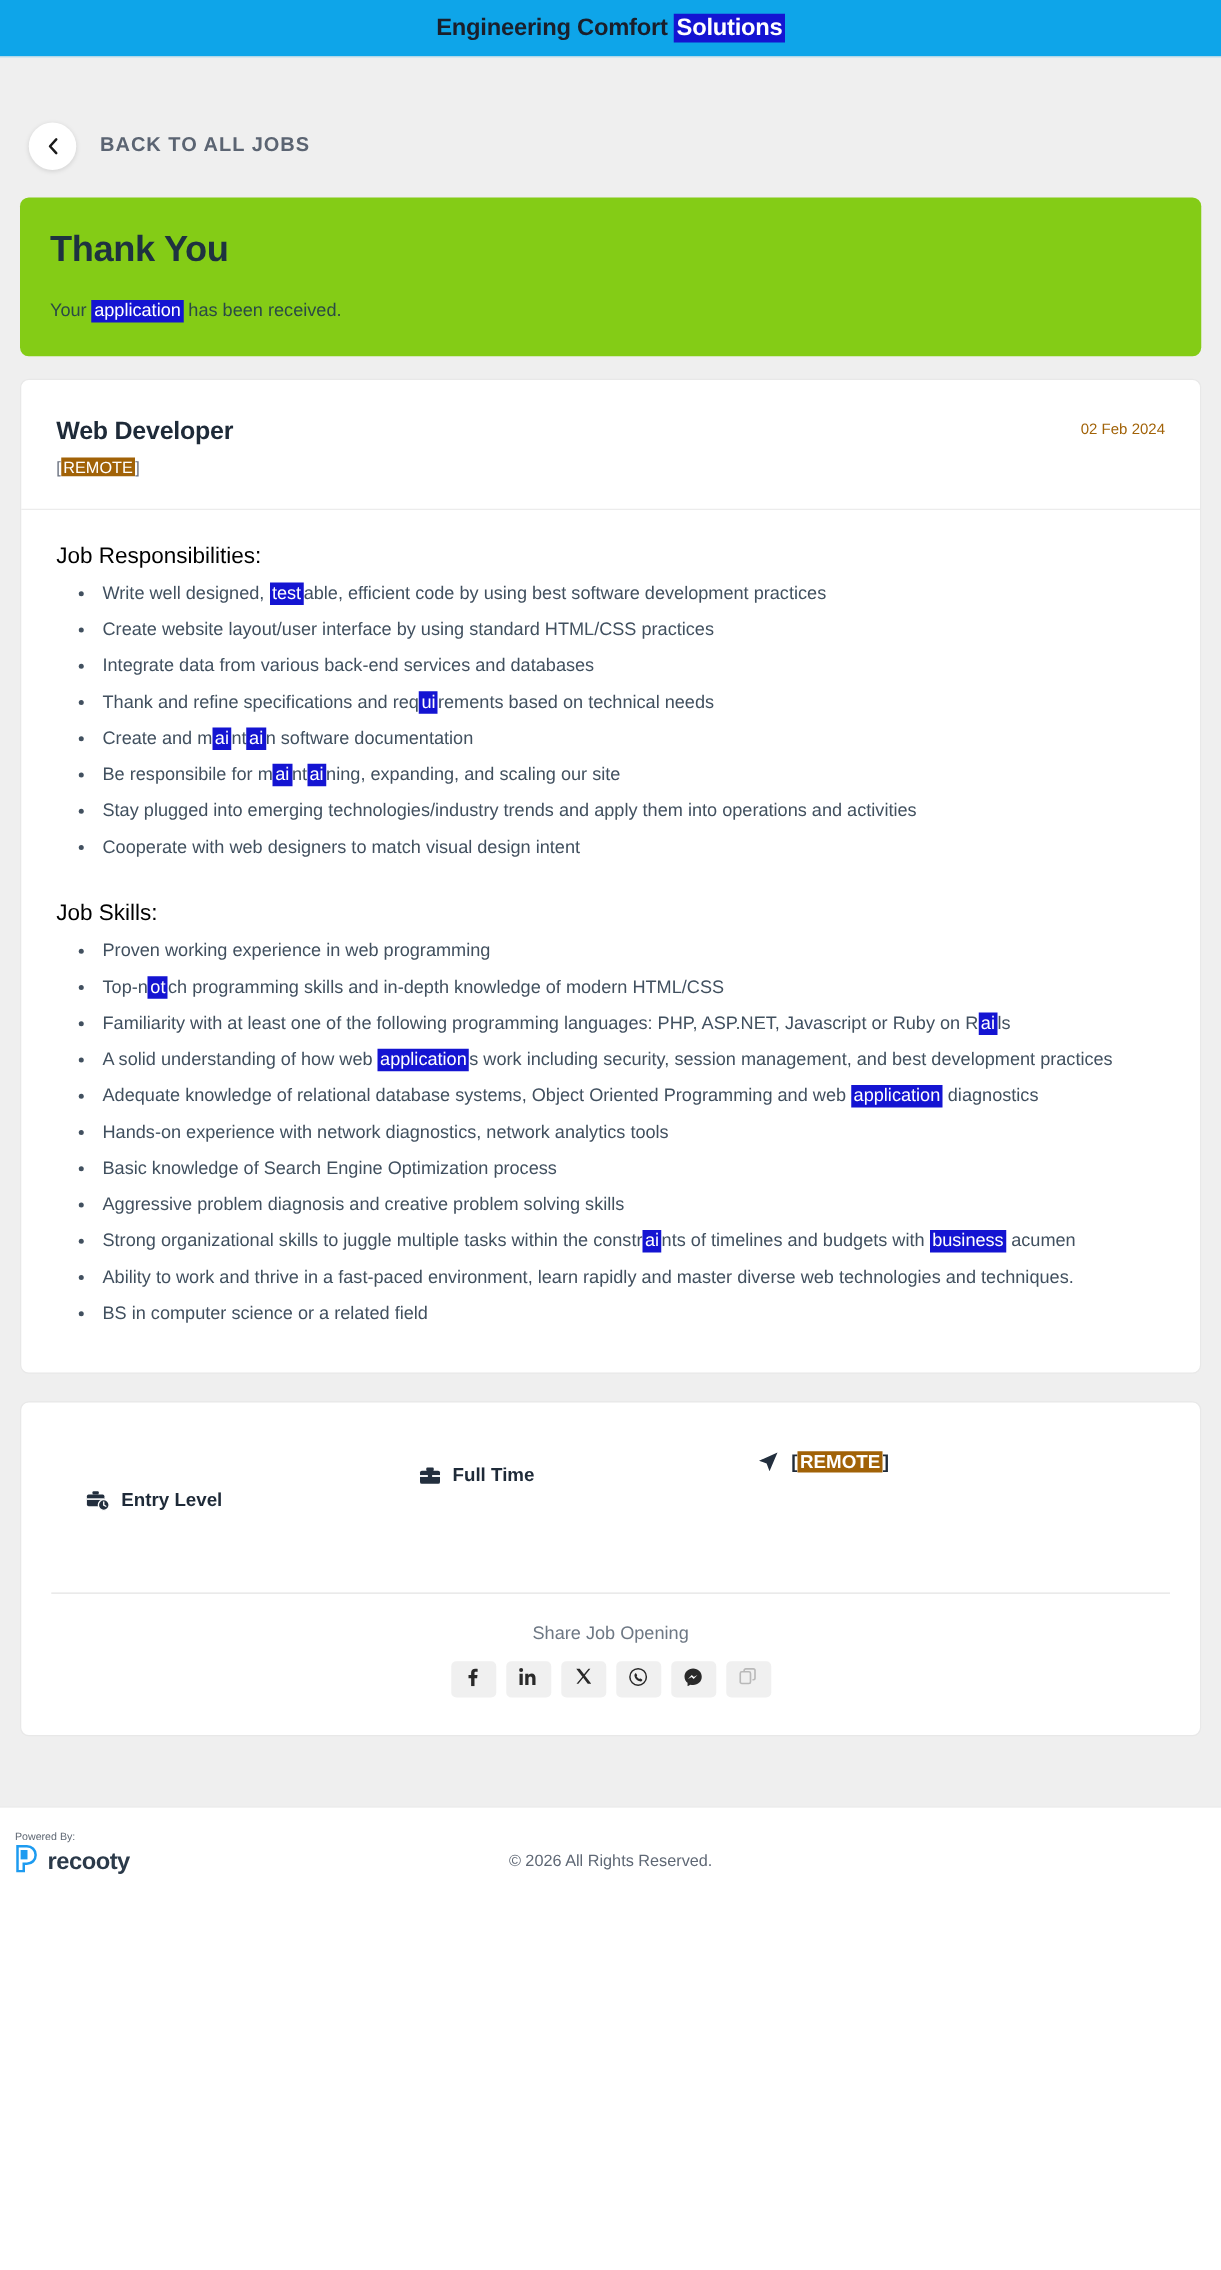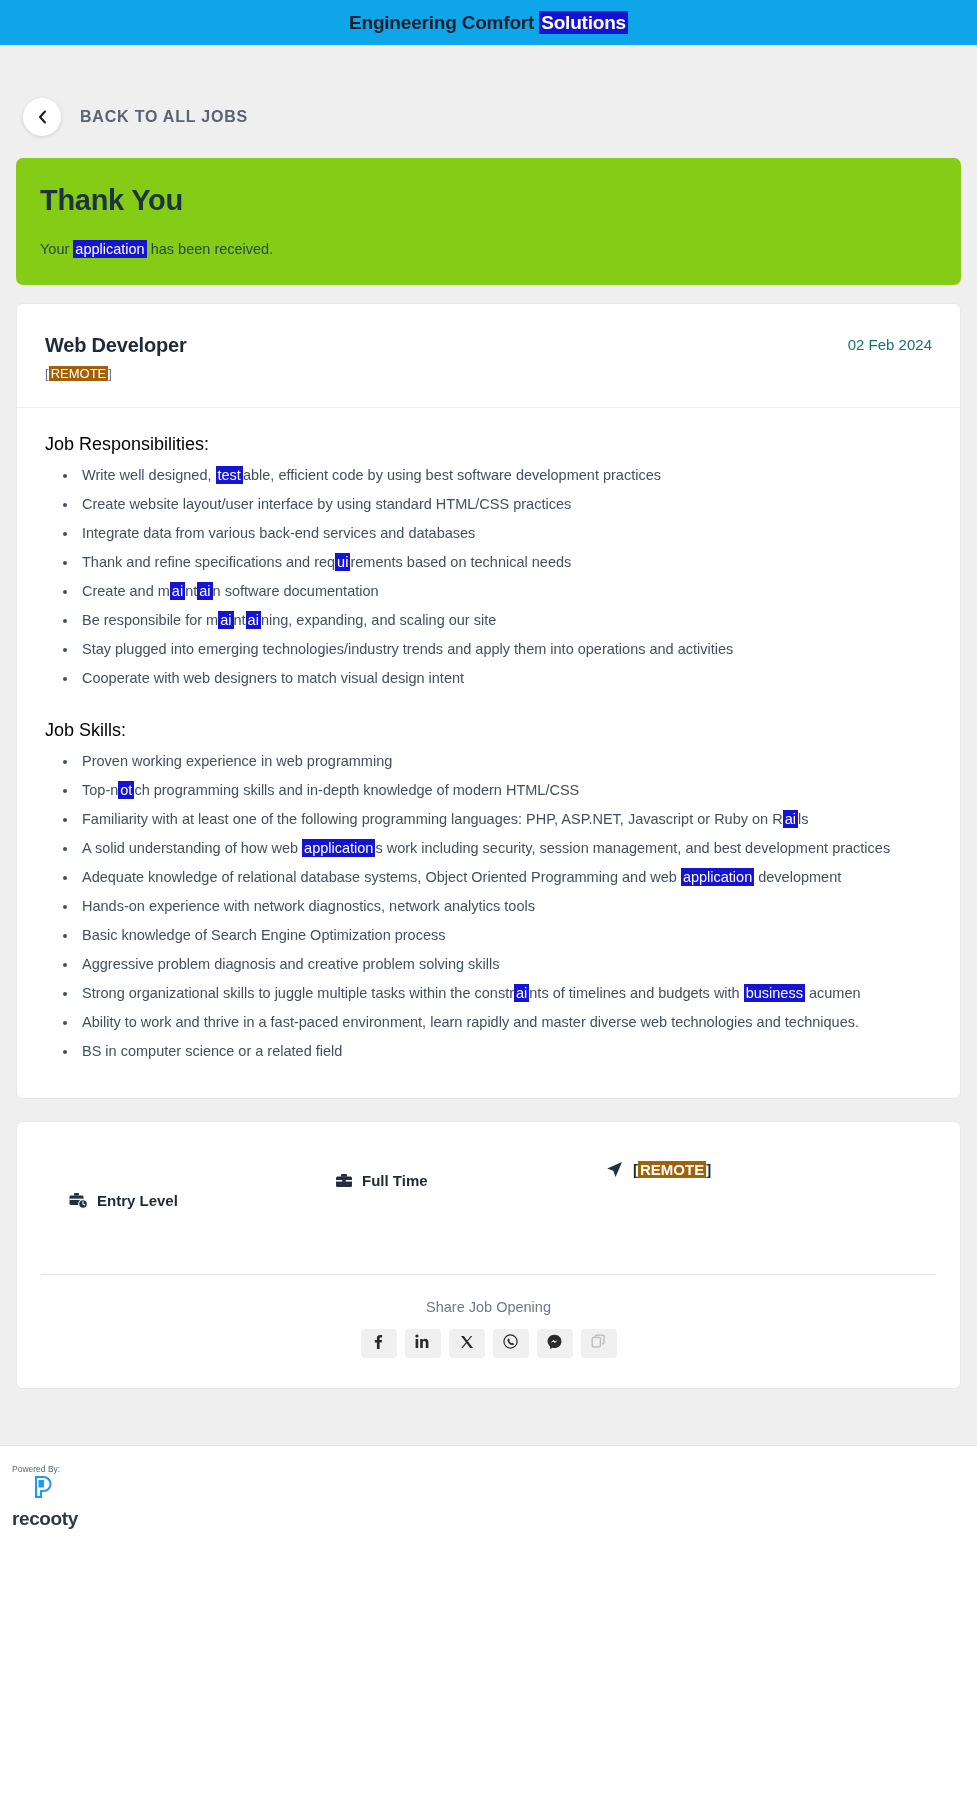--- a/index.html
+++ b/index.html
@@ -114,22 +114,22 @@
     font-weight: bold;
     color: #1e2a38;
     letter-spacing: -0.2px;
   }
   .job-loc {
     margin-top: 9px;
     font-size: 13px;
     color: #6b7280;
   }
   .job-date {
-    font-size: 15px;
-    color: #0f766e;
+    font-size: 12px;
+    color: #a16207;
     white-space: nowrap;
     padding-top: 2px;
   }
 
   .job-body { padding: 26px 28px 28px 28px; }
   .sec-label {
     font-size: 18px;
     color: #000000;
     margin-bottom: 10px;
   }
@@ -215,21 +215,20 @@
     margin-bottom: 2px;
   }
   .powered-brand {
     display: flex;
     align-items: center;
     gap: 5px;
     font-size: 19px;
     font-weight: bold;
     color: #2b3a4a;
     letter-spacing: -0.4px;
-    flex-direction: column;
   }
   .copyright {
     width: 100%;
     text-align: center;
     font-size: 13px;
     color: #5f6875;
   }
 </style>
 </head>
 <body>
@@ -279,21 +278,21 @@
             <li><span>Stay plugged into emerging technologies/industry trends and apply them into operations and activities</span></li>
             <li><span>Cooperate with web designers to match visual design intent</span></li>
           </ul>
 
         <div class="sec-label skills">Job Skills:</div>
         <ul class="bullets">
             <li><span>Proven working experience in web programming</span></li>
             <li><span>Top-n</span><span class="sel-blue">ot</span><span>ch programming skills and in-depth knowledge of modern HTML/CSS</span></li>
             <li><span>Familiarity with at least one of the following programming languages: PHP, ASP.NET, Javascript or Ruby on R</span><span class="sel-blue">ai</span><span>ls</span></li>
             <li><span>A solid understanding of how web </span><span class="sel-blue">application</span><span>s work including security, session management, and best development practices</span></li>
-            <li><span>Adequate knowledge of relational database systems, Object Oriented Programming and web </span><span class="sel-blue">application</span><span> development</span></li>
+            <li><span>Adequate knowledge of relational database systems, Object Oriented Programming and web </span><span class="sel-blue">application</span><span> diagnostics</span></li>
             <li><span>Hands-on experience with network diagnostics, network analytics tools</span></li>
             <li><span>Basic knowledge of Search Engine Optimization process</span></li>
             <li><span>Aggressive problem diagnosis and creative problem solving skills</span></li>
             <li><span>Strong organizational skills to juggle multiple tasks within the constr</span><span class="sel-blue">ai</span><span>nts of timelines and budgets with </span><span class="sel-blue">business</span><span> acumen</span></li>
             <li><span>Ability to work and thrive in a fast-paced environment, learn rapidly and master diverse web technologies and techniques.</span></li>
             <li><span>BS in computer science or a related field</span></li>
           </ul>
       </div>
     </div>
 
@@ -406,15 +405,16 @@
       <div class="powered-brand">
         <span>
           <svg width="21" height="22" viewBox="0 0 21 22">
             <path d="M2 1 H9.5 C13.5 1 16.5 4 16.5 8 S13.5 15 9.5 15 H7 V21 H2 Z" fill="none" stroke="#1d9bf0" stroke-width="2"></path>
             <rect x="4.5" y="4" width="5.5" height="7.5" fill="#1d9bf0"></rect>
           </svg>
         </span>
         <span>recooty</span>
       </div>
     </div>
+    <div class="copyright">© 2026 All Rights Reserved.</div>
   </div>
 
 </div>
 
 </body></html>

